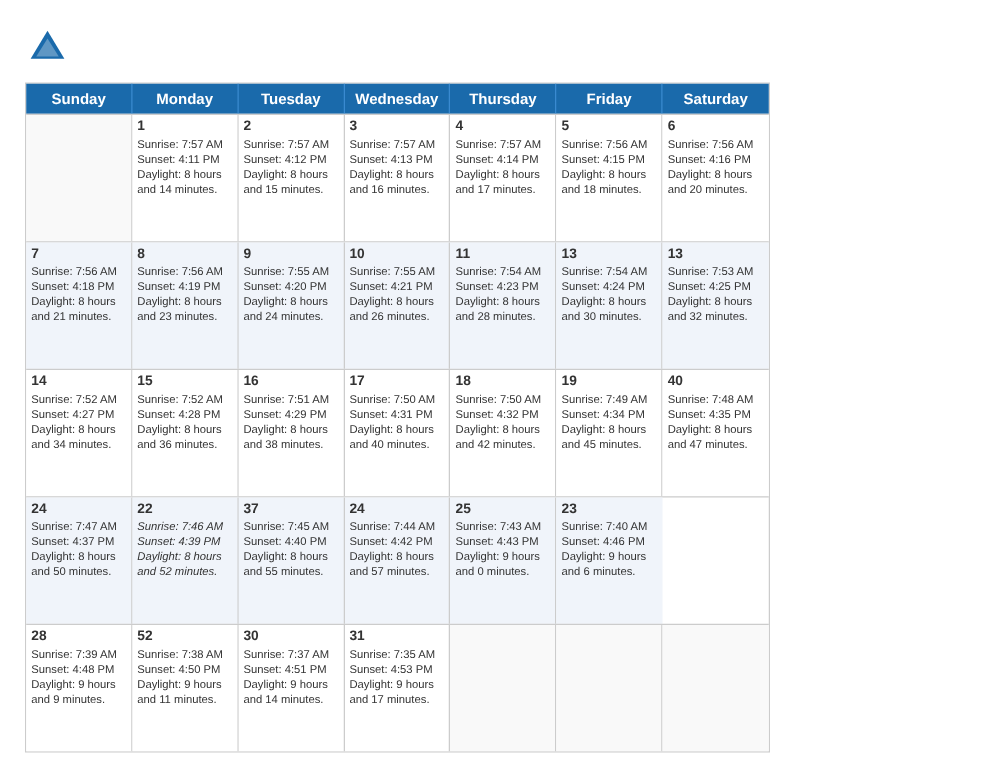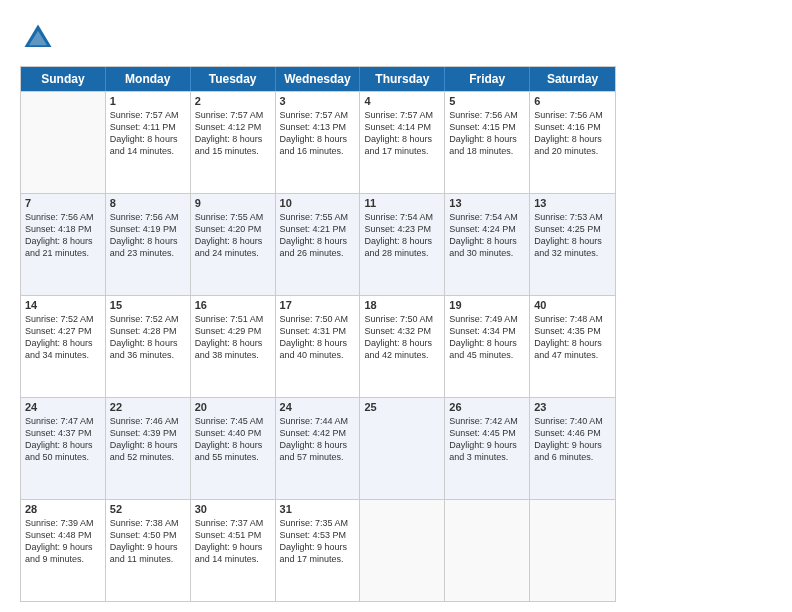--- a/index.html
+++ b/index.html
@@ -274,44 +274,41 @@
         </div>
         <div class="cal-row">
           <div class="cal-cell alt-row">
             <div class="day-num">24</div>
             <div class="cell-info" style="white-space: pre-line;">Sunrise: 7:47 AM
 Sunset: 4:37 PM
 Daylight: 8 hours and 50 minutes.</div>
           </div>
           <div class="cal-cell alt-row">
             <div class="day-num">22</div>
-            <div class="cell-info" style="white-space: pre-line;">Sunrise: 7:46 AM
+            <div class="cell-info" style="white-space: pre-line; font-style: italic;">Sunrise: 7:46 AM
 Sunset: 4:39 PM
 Daylight: 8 hours and 52 minutes.</div>
           </div>
           <div class="cal-cell alt-row">
-            <div class="day-num">20</div>
+            <div class="day-num">37</div>
             <div class="cell-info" style="white-space: pre-line;">Sunrise: 7:45 AM
 Sunset: 4:40 PM
 Daylight: 8 hours and 55 minutes.</div>
           </div>
           <div class="cal-cell alt-row">
             <div class="day-num">24</div>
             <div class="cell-info" style="white-space: pre-line;">Sunrise: 7:44 AM
 Sunset: 4:42 PM
 Daylight: 8 hours and 57 minutes.</div>
           </div>
           <div class="cal-cell alt-row">
             <div class="day-num">25</div>
-          </div>
-          <div class="cal-cell alt-row">
-            <div class="day-num">26</div>
-            <div class="cell-info" style="white-space: pre-line;">Sunrise: 7:42 AM
-Sunset: 4:45 PM
-Daylight: 9 hours and 3 minutes.</div>
+            <div class="cell-info" style="white-space: pre-line;">Sunrise: 7:43 AM
+Sunset: 4:43 PM
+Daylight: 9 hours and 0 minutes.</div>
           </div>
           <div class="cal-cell alt-row">
             <div class="day-num">23</div>
             <div class="cell-info" style="white-space: pre-line;">Sunrise: 7:40 AM
 Sunset: 4:46 PM
 Daylight: 9 hours and 6 minutes.</div>
           </div>
         </div>
         <div class="cal-row">
           <div class="cal-cell">

